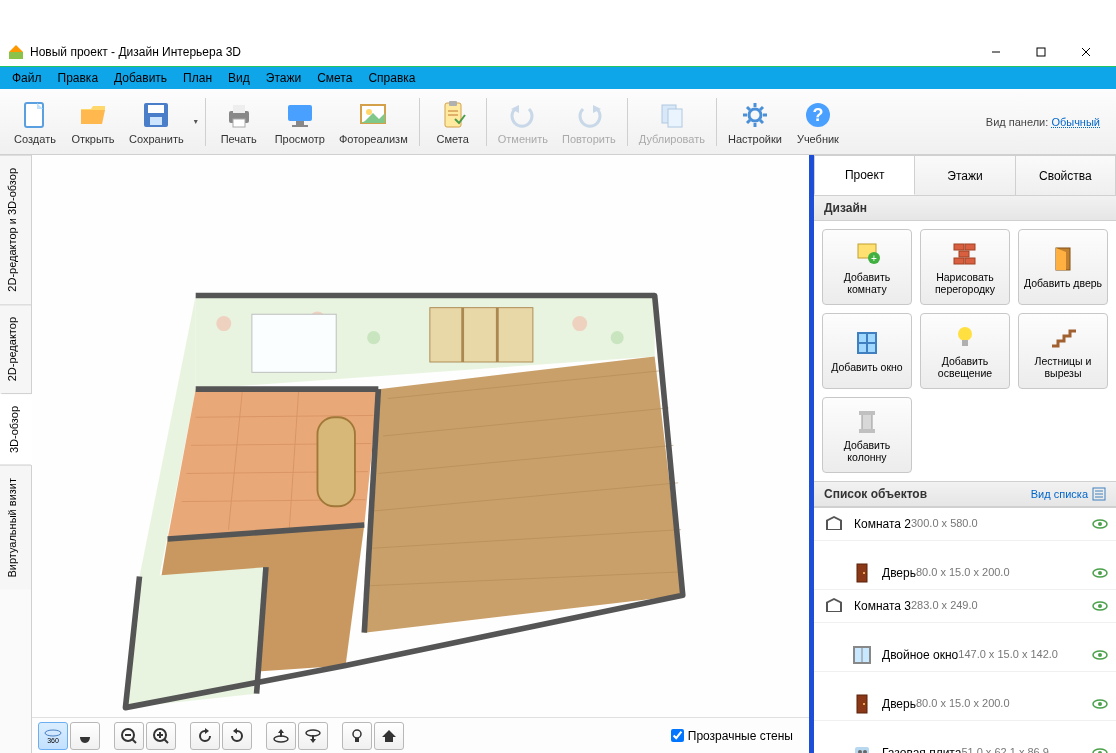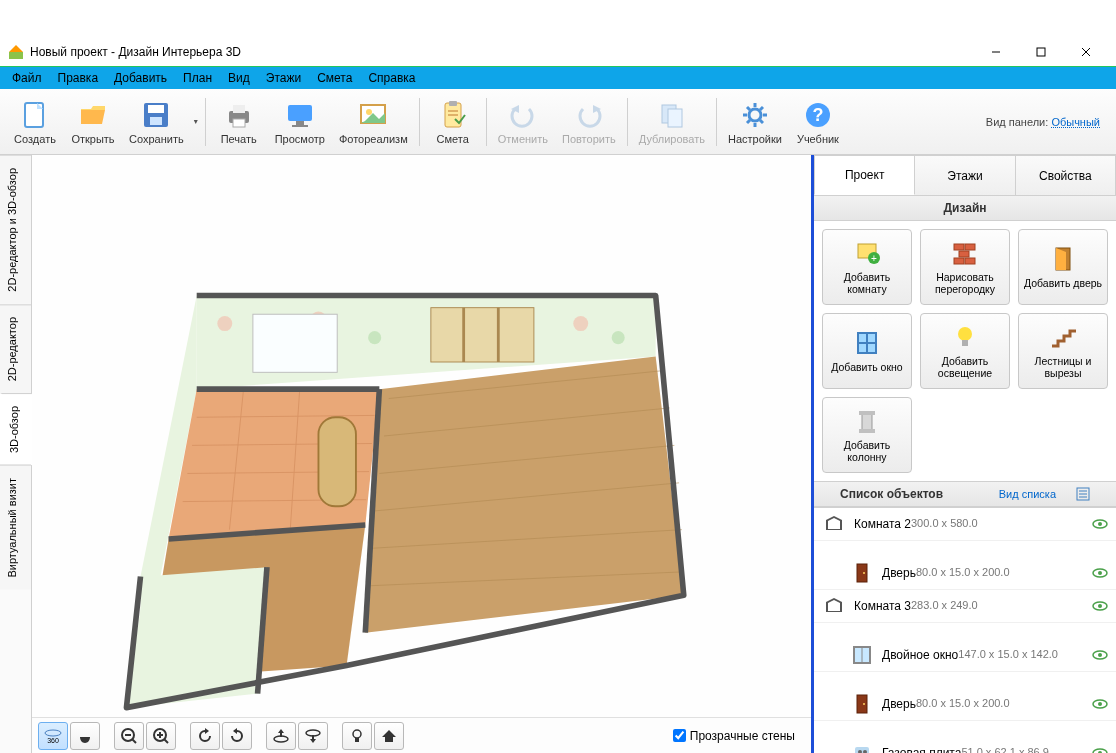--- a/index.html
+++ b/index.html
@@ -28,40 +28,40 @@
 
 
 .main { flex: 1; display: flex; overflow: hidden; }
 
 
 .left-tabs { width: 32px; display: flex; flex-direction: column; border-right: 1px solid #d0d0d0; background: #fafafa; }
 .left-tab { flex: 0 0 auto; writing-mode: vertical-rl; transform: rotate(180deg); text-align: center; padding: 12px 6px; font-size: 11px; border-bottom: 1px solid #d0d0d0; cursor: default; background: #f6f6f6; }
 .left-tab.active { background: #fff; font-weight: normal; border-right: 2px solid #fff; margin-right: -1px; }
 
 
-.viewport-wrap { flex: 1; display: flex; flex-direction: column; border-right: 3px solid #1d4ed8; }
+.viewport-wrap { flex: 1; display: flex; flex-direction: column; border-right: 5px solid #1d4ed8; }
 .viewport { flex: 1; background: #fefefe; position: relative; overflow: hidden; }
 .viewport svg { width: 100%; height: 100%; }
 
 
 .view-tools { height: 36px; display: flex; align-items: center; padding: 0 6px; gap: 2px; border-top: 1px solid #e0e0e0; background: #fdfdfd; }
 .vtool { width: 30px; height: 28px; display: flex; align-items: center; justify-content: center; border: 1px solid #b8b8b8; border-radius: 3px; background: linear-gradient(#fff,#f0f0f0); font-size: 12px; cursor: default; }
 .vtool.active { background: linear-gradient(#dbeeff,#c2e0ff); border-color: #6caff0; }
 .vtool-gap { width: 10px; }
 .checkbox-wrap { margin-left: auto; display: flex; align-items: center; gap: 4px; font-size: 12px; padding-right: 10px; }
 
 
 .right-panel { width: 302px; display: flex; flex-direction: column; background: #fff; }
 .rp-tabs { display: flex; height: 40px; }
 .rp-tab { flex: 1; display: flex; align-items: center; justify-content: center; font-size: 12px; border: 1px solid #d0d0d0; border-bottom: none; background: linear-gradient(#fafafa,#efefef); cursor: default; }
 .rp-tab.active { background: #fff; border-bottom: 1px solid #fff; }
 .rp-tab+.rp-tab { border-left: none; }
 
-.section-header { background: linear-gradient(#f2f2f2,#e6e6e6); border: 1px solid #d0d0d0; border-left: none; border-right: none; padding: 5px 26px; font-size: 12px; font-weight: bold; color: #333; display: flex; align-items: center; justify-content: center; }
-.section-header .sh-right { margin-left: auto; font-weight: normal; font-size: 11px; color: #0066cc; display: flex; align-items: center; gap: 20px; }
+.section-header { background: linear-gradient(#f2f2f2,#e6e6e6); border: 1px solid #d0d0d0; border-left: none; border-right: none; padding: 5px 10px; font-size: 12px; font-weight: bold; color: #333; display: flex; align-items: center; }
+.section-header .sh-right { margin-left: auto; font-weight: normal; font-size: 11px; color: #0066cc; display: flex; align-items: center; gap: 4px; }
 
 .tool-grid { display: grid; grid-template-columns: repeat(3, 1fr); gap: 8px; padding: 8px; }
 .grid-btn { height: 76px; display: flex; flex-direction: column; align-items: center; justify-content: center; border: 1px solid #c8c8c8; border-radius: 4px; background: linear-gradient(#fdfdfd,#ececec); font-size: 10.5px; text-align: center; cursor: default; padding: 4px; }
 .grid-btn .gi { width: 32px; height: 28px; margin-bottom: 4px; display: flex; align-items: center; justify-content: center; }
 
 .obj-list { flex: 1; overflow-y: auto; border-top: 1px solid #d0d0d0; }
 .obj-item { display: flex; align-items: center; padding: 4px 8px; border-bottom: 1px solid #f0f0f0; gap: 8px; cursor: default; }
 .obj-item.indent { padding-left: 36px; margin-top: 16px; }
 .obj-icon { width: 24px; height: 24px; display: flex; align-items: center; justify-content: center; flex-shrink: 0; }
 .obj-text { flex: 1; display: flex; line-height: 1.2; }

